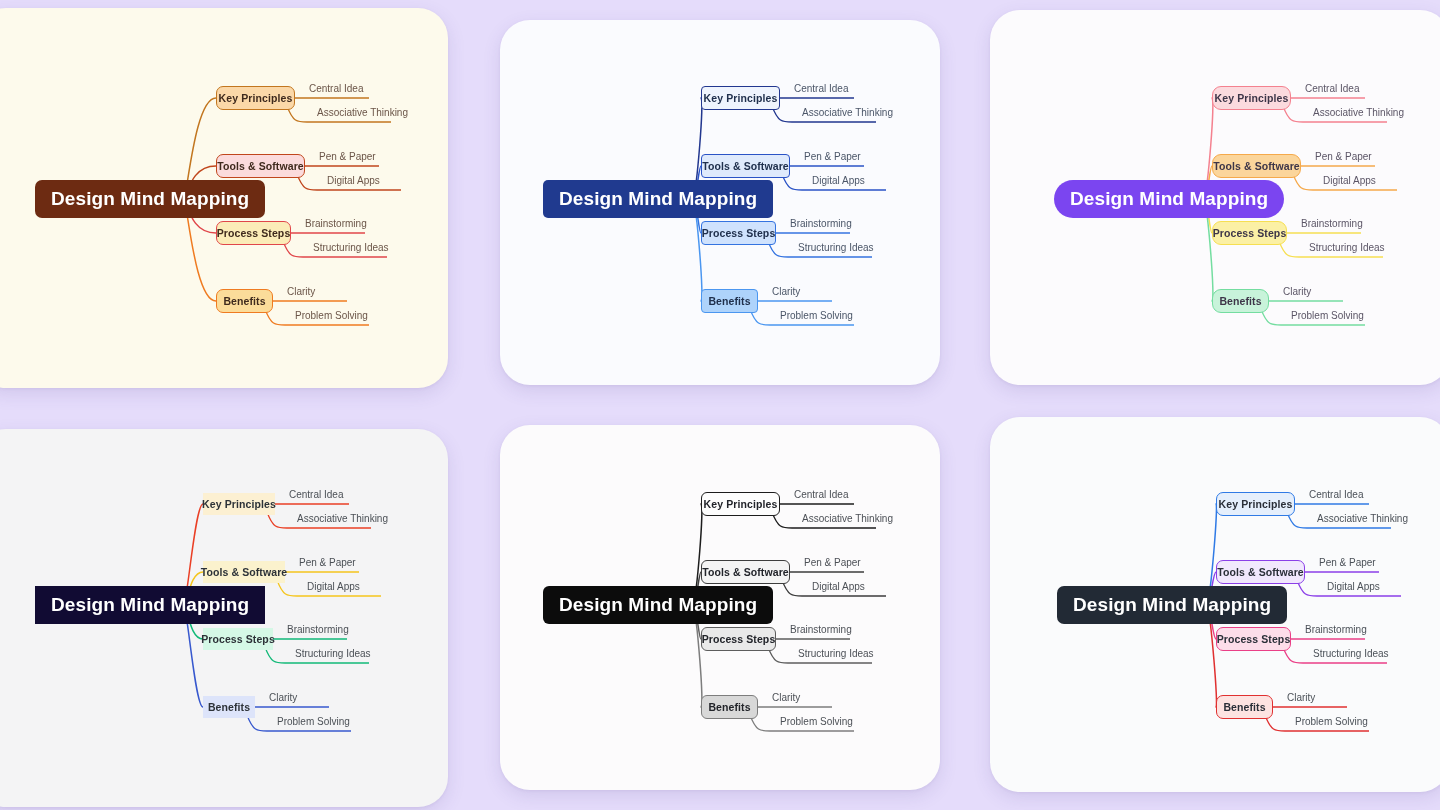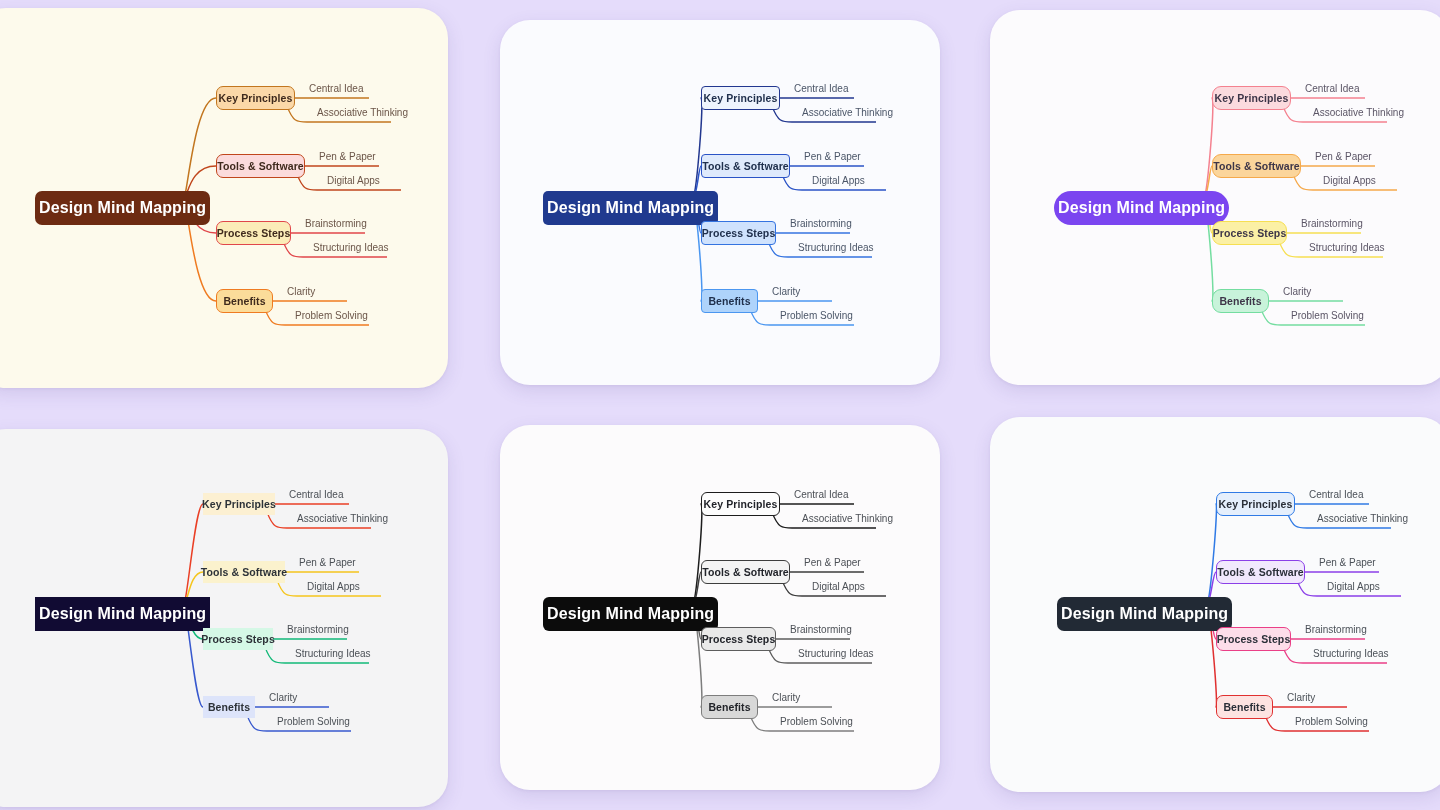--- a/index.html
+++ b/index.html
@@ -38,24 +38,23 @@
     transform: translateY(-50%);
     white-space: nowrap;
     display: flex;
     align-items: center;
     justify-content: center;
     font-weight: bold;
     letter-spacing: 0.1px;
     text-align: right;
   }
   .central {
-    font-size: 16px;
-    padding: 8px 4px;
+    font-size: 19px;
+    padding: 8px 16px;
     color: #ffffff;
-    margin-top: 9px;
   }
   .branch {
     font-size: 10.5px;
     padding: 5px 9px;
     border-style: solid;
   }
   .leaf-label {
     position: absolute;
     transform: translateY(-50%);
     font-size: 10px;

